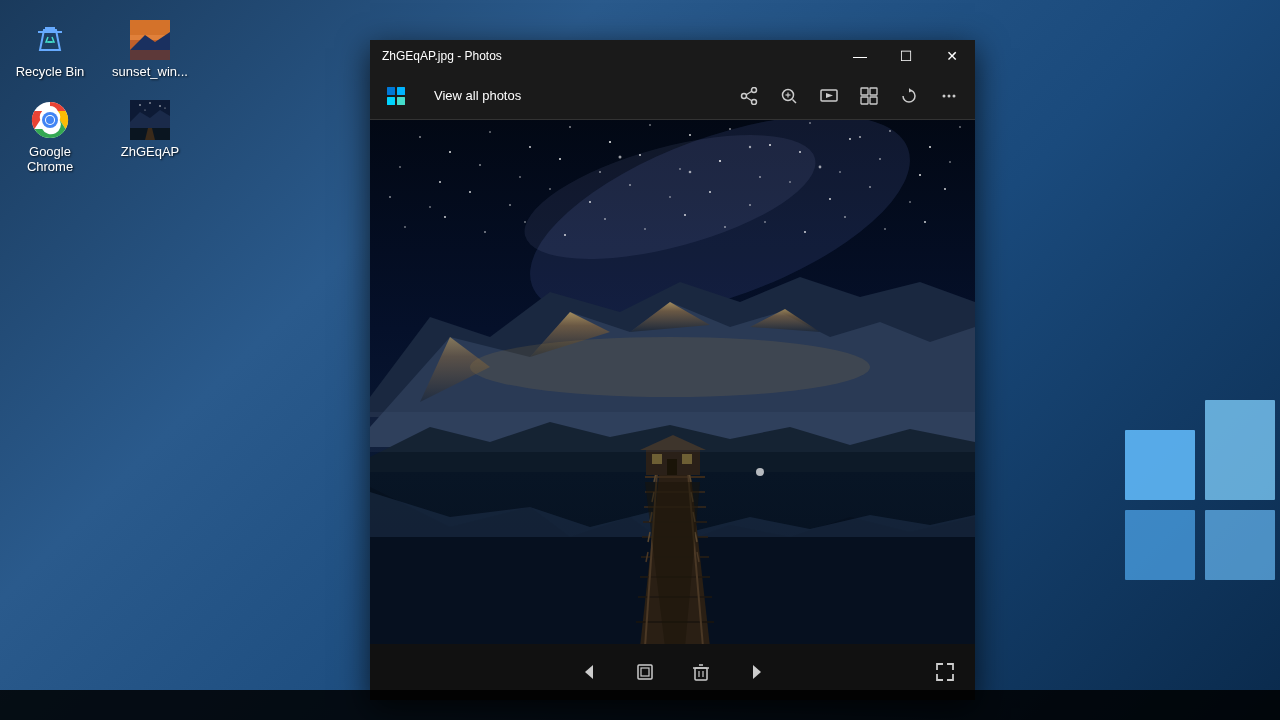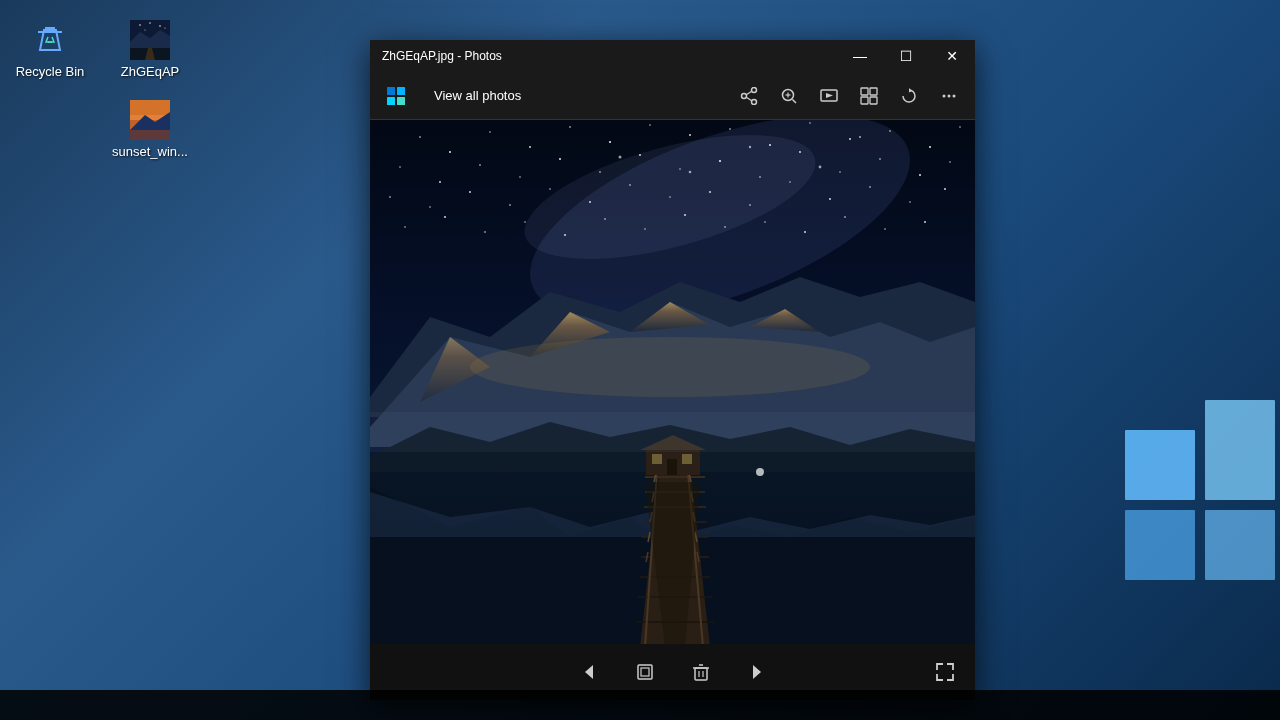--- a/index.html
+++ b/index.html
@@ -263,23 +263,56 @@
           <path d="M6 10 L30 10" stroke="#6af" stroke-width="2"></path>
           <path d="M14 6 L22 6 L22 10 L14 10 Z" fill="none" stroke="#6af" stroke-width="2"></path>
 
           <path d="M16 15 L14 20 L20 20" fill="none" stroke="#4dc" stroke-width="1.5"></path>
           <path d="M20 15 L22 20 L16 20" fill="none" stroke="#4dc" stroke-width="1.5"></path>
         </svg>
       </div>
       <span class="icon-label">Recycle Bin</span>
     </div>
 
+    <div class="desktop-icon">
+      <div class="icon-img">
+        <svg width="38" height="38" viewBox="0 0 38 38" xmlns="http://www.w3.org/2000/svg">
+          <circle cx="19" cy="19" r="18" fill="#fff"></circle>
+
+          <path d="M19 1 A18 18 0 0 1 34.6 10 L26.8 10 A9 9 0 0 0 19 5 Z" fill="#EA4335"></path>
+          <path d="M34.6 10 A18 18 0 0 1 34.6 28 L28.7 19 A9 9 0 0 0 26.8 10 Z" fill="#FBBC05"></path>
+          <path d="M34.6 28 A18 18 0 0 1 3.4 28 L11.2 28 A9 9 0 0 0 28.7 19 Z" fill="#34A853"></path>
+          <path d="M3.4 28 A18 18 0 0 1 3.4 10 L11.2 10 A9 9 0 0 0 9.3 19 Z" fill="#EA4335"></path>
+
+          <circle cx="19" cy="19" r="8" fill="#4285F4"></circle>
+          <circle cx="19" cy="19" r="5" fill="#fff"></circle>
+          <circle cx="19" cy="19" r="4" fill="#4285F4"></circle>
+        </svg>
+      </div>
+      <span class="icon-label">Google Chrome</span>
+    </div>
   </div>
 
   <div class="desktop-icons-col2">
+
+    <div class="desktop-icon">
+      <div class="icon-img">
+        <svg width="40" height="40" viewBox="0 0 40 40" xmlns="http://www.w3.org/2000/svg">
+          <rect width="40" height="40" fill="#c0602a"></rect>
+          <rect x="0" y="0" width="40" height="20" fill="#e0803a"></rect>
+
+          <rect x="0" y="0" width="40" height="15" fill="#d4722a"></rect>
+
+          <polygon points="0,30 15,15 25,22 40,12 40,40 0,40" fill="#1a3060"></polygon>
+
+          <rect x="0" y="30" width="40" height="10" fill="#8a4020" opacity="0.6"></rect>
+        </svg>
+      </div>
+      <span class="icon-label">sunset_win...</span>
+    </div>
 
     <div class="desktop-icon">
       <div class="icon-img">
         <svg width="40" height="40" viewBox="0 0 40 40" xmlns="http://www.w3.org/2000/svg">
           <rect width="40" height="40" fill="#0a1a30"></rect>
 
           <rect x="0" y="0" width="40" height="25" fill="#0d1a35"></rect>
           <rect x="0" y="25" width="40" height="15" fill="#0a1520"></rect>
 
           <circle cx="10" cy="5" r="0.8" fill="white" opacity="0.9"></circle>
@@ -287,36 +320,20 @@
           <circle cx="30" cy="6" r="0.8" fill="white" opacity="0.9"></circle>
           <circle cx="15" cy="10" r="0.6" fill="white" opacity="0.7"></circle>
           <circle cx="35" cy="8" r="0.6" fill="white" opacity="0.8"></circle>
 
           <polygon points="0,22 10,12 20,18 30,10 40,16 40,28 0,28" fill="#1a2a4a"></polygon>
 
           <polygon points="15,40 18,28 22,28 25,40" fill="#3a2a1a"></polygon>
         </svg>
       </div>
       <span class="icon-label">ZhGEqAP</span>
-    </div>
-
-    <div class="desktop-icon">
-      <div class="icon-img">
-        <svg width="40" height="40" viewBox="0 0 40 40" xmlns="http://www.w3.org/2000/svg">
-          <rect width="40" height="40" fill="#c0602a"></rect>
-          <rect x="0" y="0" width="40" height="20" fill="#e0803a"></rect>
-
-          <rect x="0" y="0" width="40" height="15" fill="#d4722a"></rect>
-
-          <polygon points="0,30 15,15 25,22 40,12 40,40 0,40" fill="#1a3060"></polygon>
-
-          <rect x="0" y="30" width="40" height="10" fill="#8a4020" opacity="0.6"></rect>
-        </svg>
-      </div>
-      <span class="icon-label">sunset_win...</span>
     </div>
   </div>
 
   <div class="photos-window">
 
     <div class="title-bar">
       <span class="title-bar-text">ZhGEqAP.jpg - Photos</span>
       <div class="title-bar-controls">
         <button class="title-btn">—</button>
         <button class="title-btn">☐</button>

